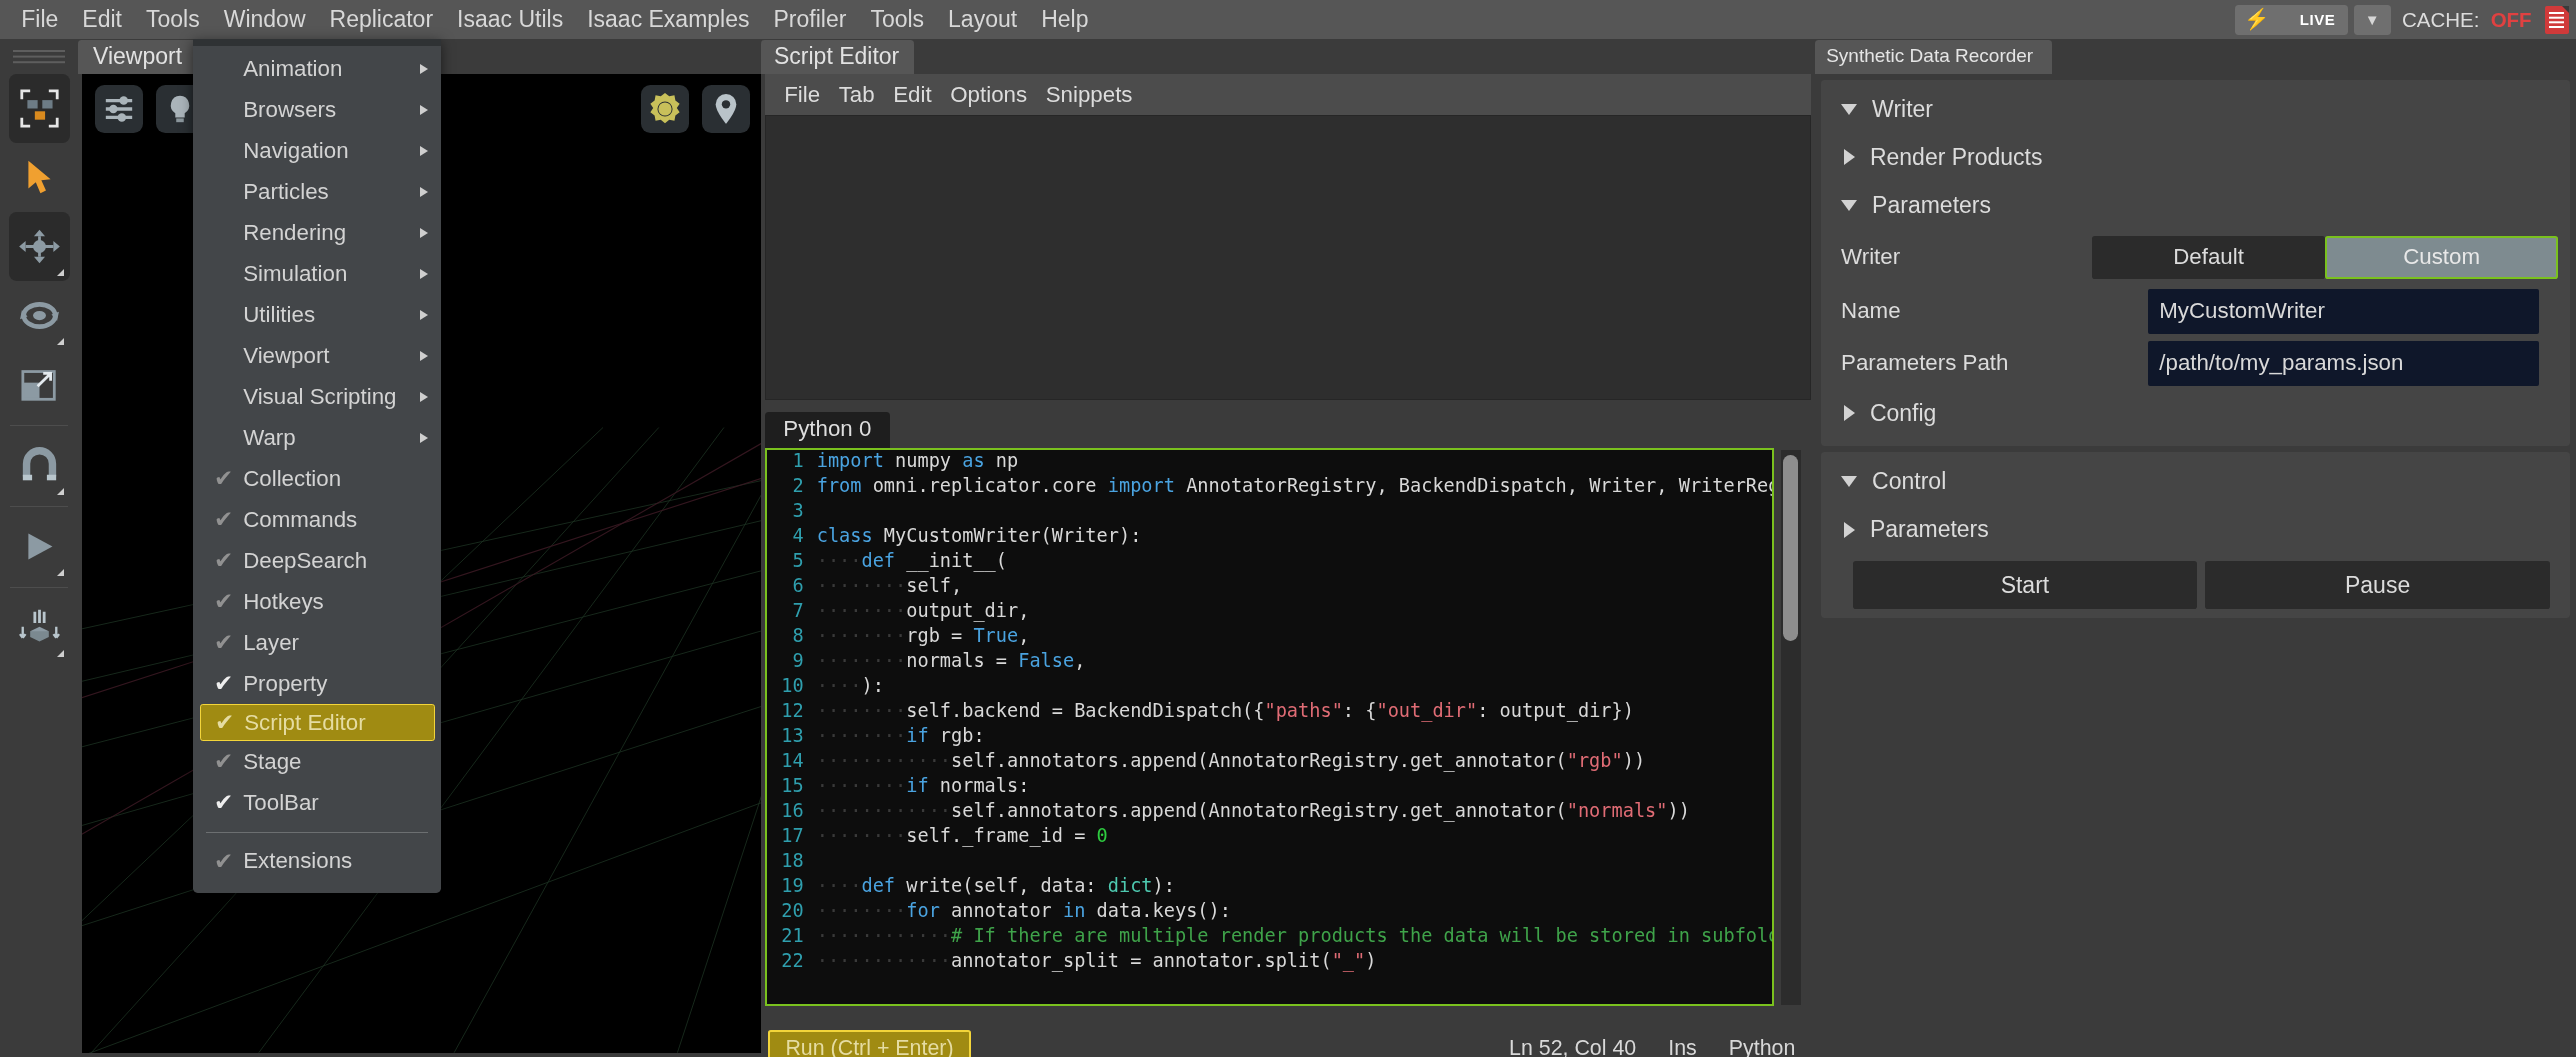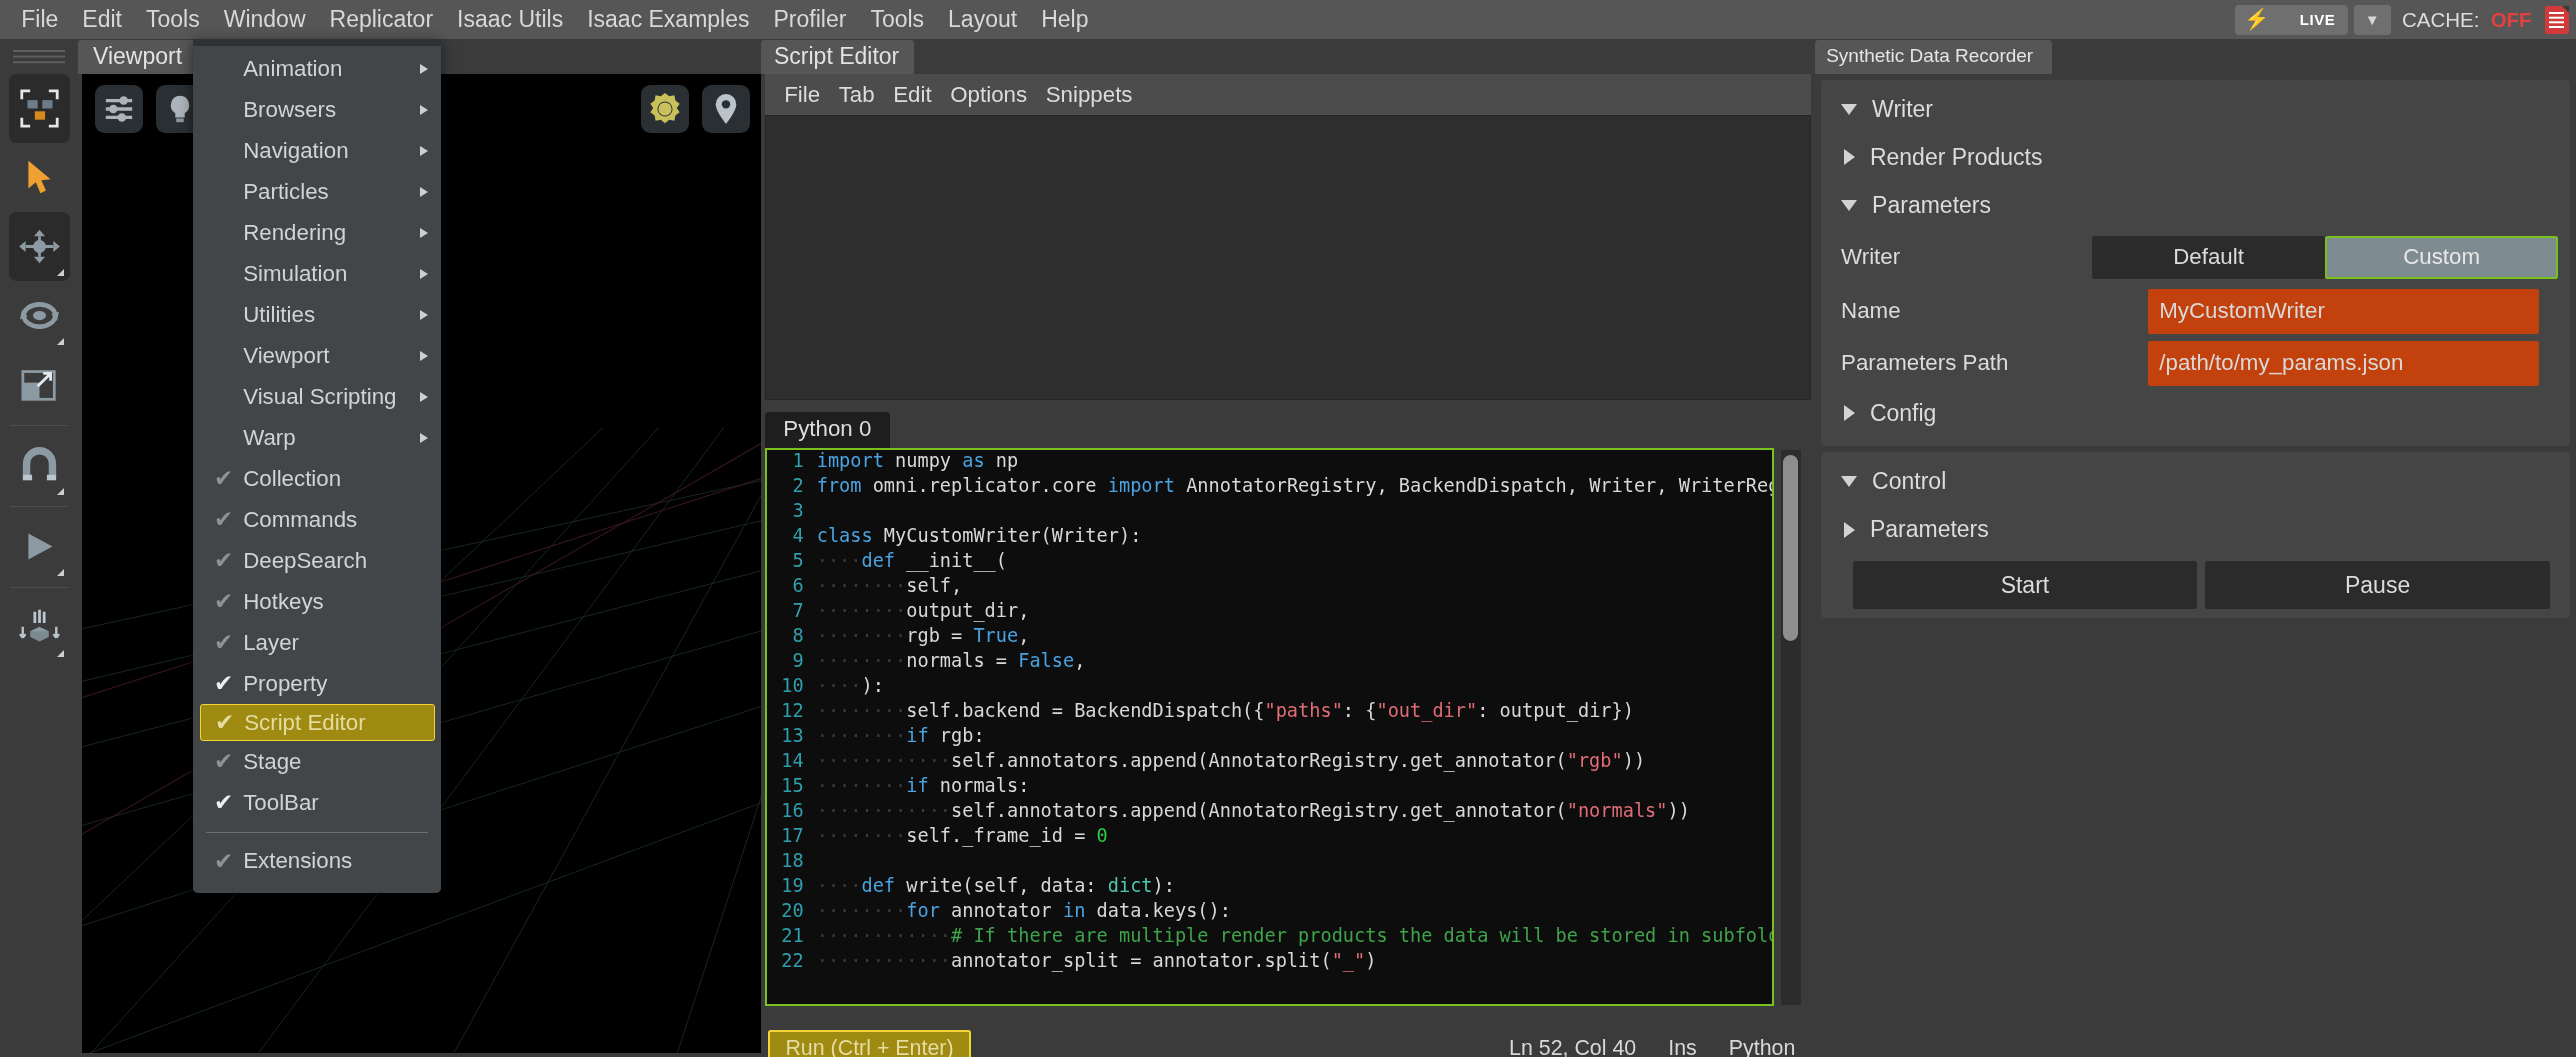--- a/index.html
+++ b/index.html
@@ -227,21 +227,21 @@
   .seg-group { display: flex; gap: 0; align-items: center; }
   .seg-btn {
     width: 233px; height: 43px; background: #2b2b2b; color: #dcdcdc;
     display: flex; align-items: center; justify-content: center; font-size: 22.3px;
     border-radius: 2.8px;
   }
   .seg-btn.selected {
     background: #7e8b90; color: #e8e8e8; border: 2.8px solid #7ac11e;
   }
   .field-input {
-    height: 45px; background: #c2410c; color: #d9d9d9; font-size: 22.3px;
+    height: 45px; background: #0f172a; color: #d9d9d9; font-size: 22.3px;
     display: flex; align-items: center; padding-left: 11.2px; border-radius: 1.9px;
   }
   .sdr-btn {
     height: 48px; background: #2b2b2b; color: #dcdcdc; font-size: 23px;
     display: flex; align-items: center; justify-content: center; border-radius: 2.8px;
     flex: 1;
   }
 </style>
 </head>
 <body>

